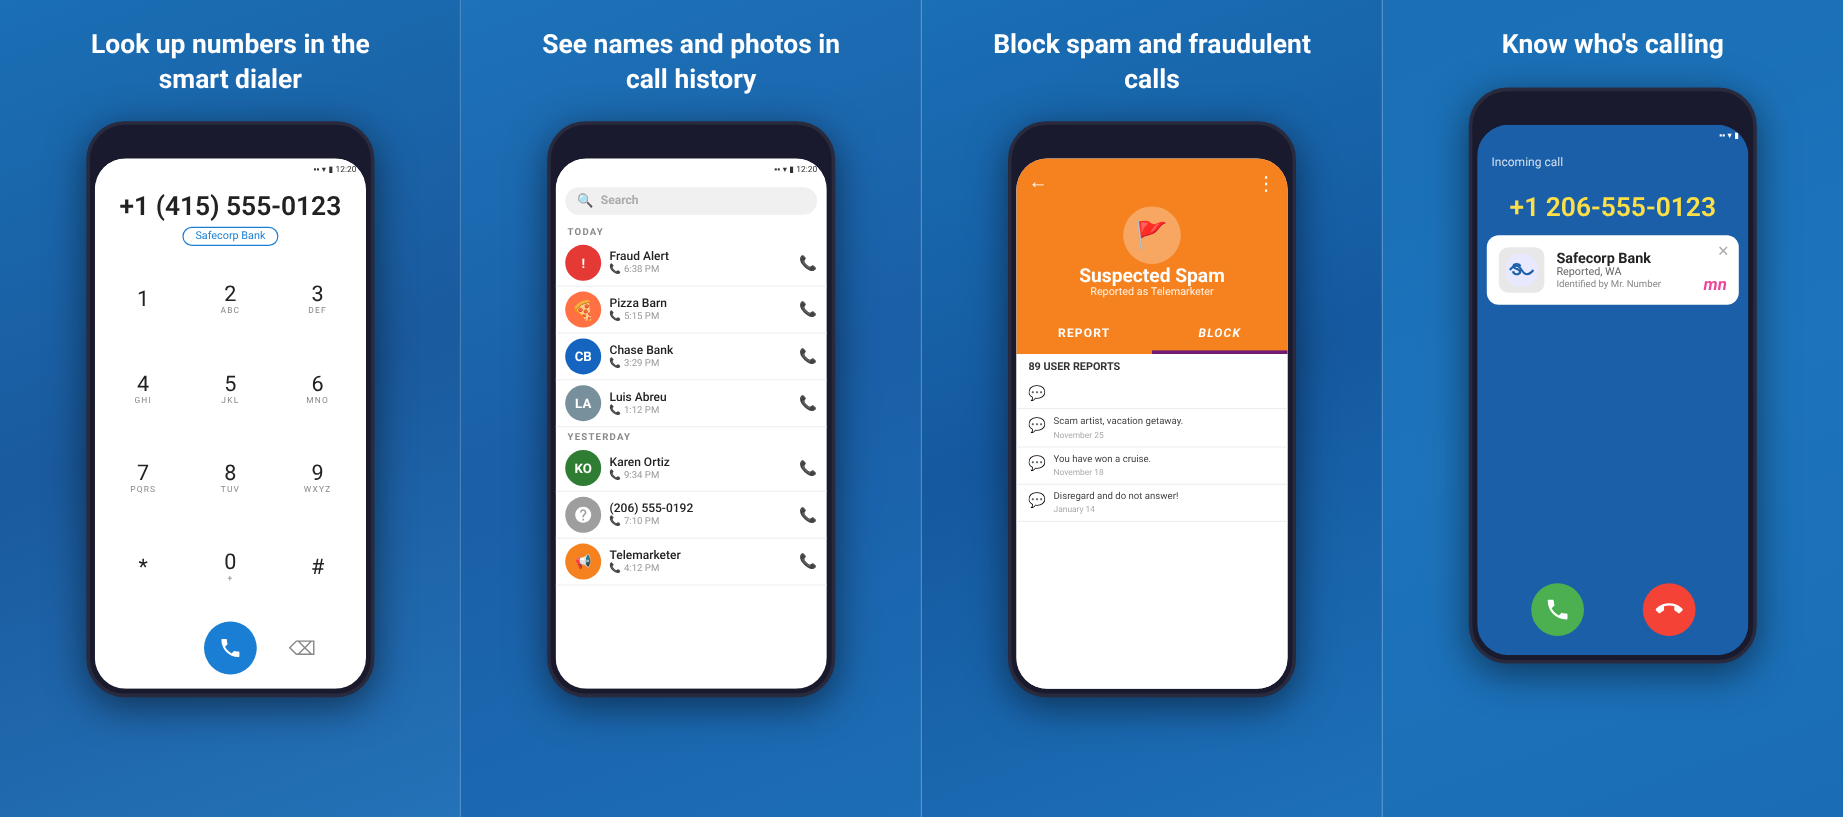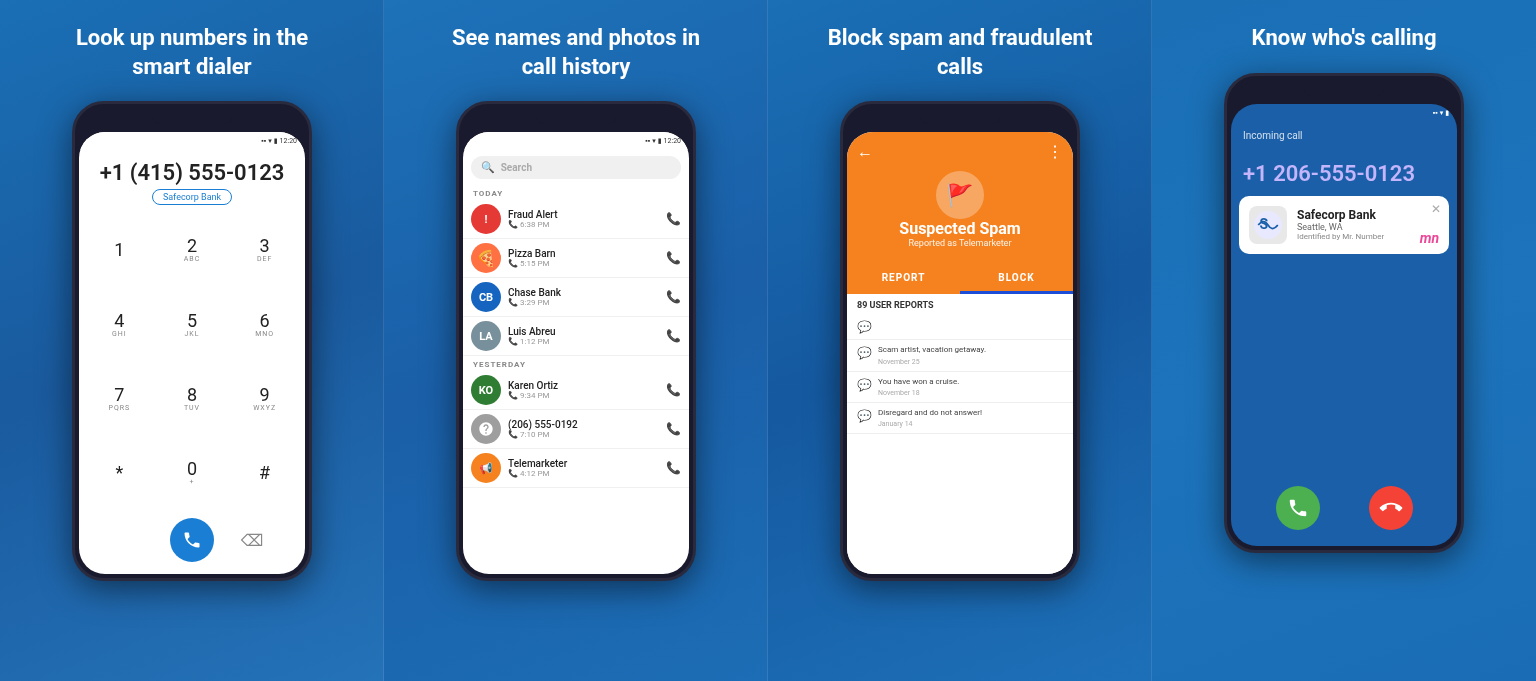--- a/index.html
+++ b/index.html
@@ -291,21 +291,22 @@
       flex: 1;
       text-align: center;
       padding: 8px;
       font-size: 10px;
       font-weight: 700;
       color: white;
       letter-spacing: 1px;
       border-bottom: 3px solid transparent;
     }
     .spam-action-btn.active {
-      border-bottom: 3px solid #1d4ed8;
+      border-bottom: 3px solid #701a75;
+      font-style: italic;
     }
     .reports-section {
       background: white;
       flex: 1;
       overflow: hidden;
     }
     .reports-header {
       font-size: 9px;
       font-weight: 700;
       color: #333;
@@ -342,23 +343,23 @@
       flex-direction: column;
     }
     .incoming-label {
       color: rgba(255,255,255,0.8);
       font-size: 10px;
       padding: 8px 12px 0;
     }
     .incoming-number {
       font-size: 22px;
       font-weight: 600;
-      color: #c4b5fd;
+      color: #fde047;
       padding: 20px 12px 10px;
-      text-align: left;
+      text-align: center;
     }
     .caller-id-card {
       margin: 0 8px;
       background: white;
       border-radius: 10px;
       padding: 10px;
       display: flex;
       gap: 10px;
       align-items: center;
       position: relative;
@@ -697,21 +698,21 @@
         <div class="caller-id-card">
           <div class="caller-logo">
             <svg width="28" height="28" viewBox="0 0 40 40" fill="none">
               <circle cx="20" cy="20" r="20" fill="#e8e8ff"></circle>
               <text x="8" y="26" font-size="20" fill="#1a5fa8" font-weight="bold">S</text>
               <path d="M6 20 Q14 10 20 20 Q26 30 34 20" stroke="#1a5fa8" stroke-width="2.5" fill="none"></path>
             </svg>
           </div>
           <div class="caller-info-text">
             <div class="caller-name">Safecorp Bank</div>
-            <div class="caller-location">Seattle, WA</div>
+            <div class="caller-location">Reported, WA</div>
             <div class="caller-source">Identified by Mr. Number</div>
           </div>
           <span class="close-x">✕</span>
           <span class="mn-logo">mn</span>
         </div>
         <div class="incoming-spacer"></div>
         <div class="call-buttons">
           <div class="call-accept">
             <svg width="22" height="22" viewBox="0 0 24 24" fill="white">
               <path d="M6.6 10.8c1.4 2.8 3.8 5.1 6.6 6.6l2.2-2.2c.3-.3.7-.4 1-.2 1.1.4 2.3.6 3.6.6.6 0 1 .4 1 1V20c0 .6-.4 1-1 1-9.4 0-17-7.6-17-17 0-.6.4-1 1-1h3.5c.6 0 1 .4 1 1 0 1.3.2 2.5.6 3.6.1.3 0 .7-.2 1L6.6 10.8z"></path>

